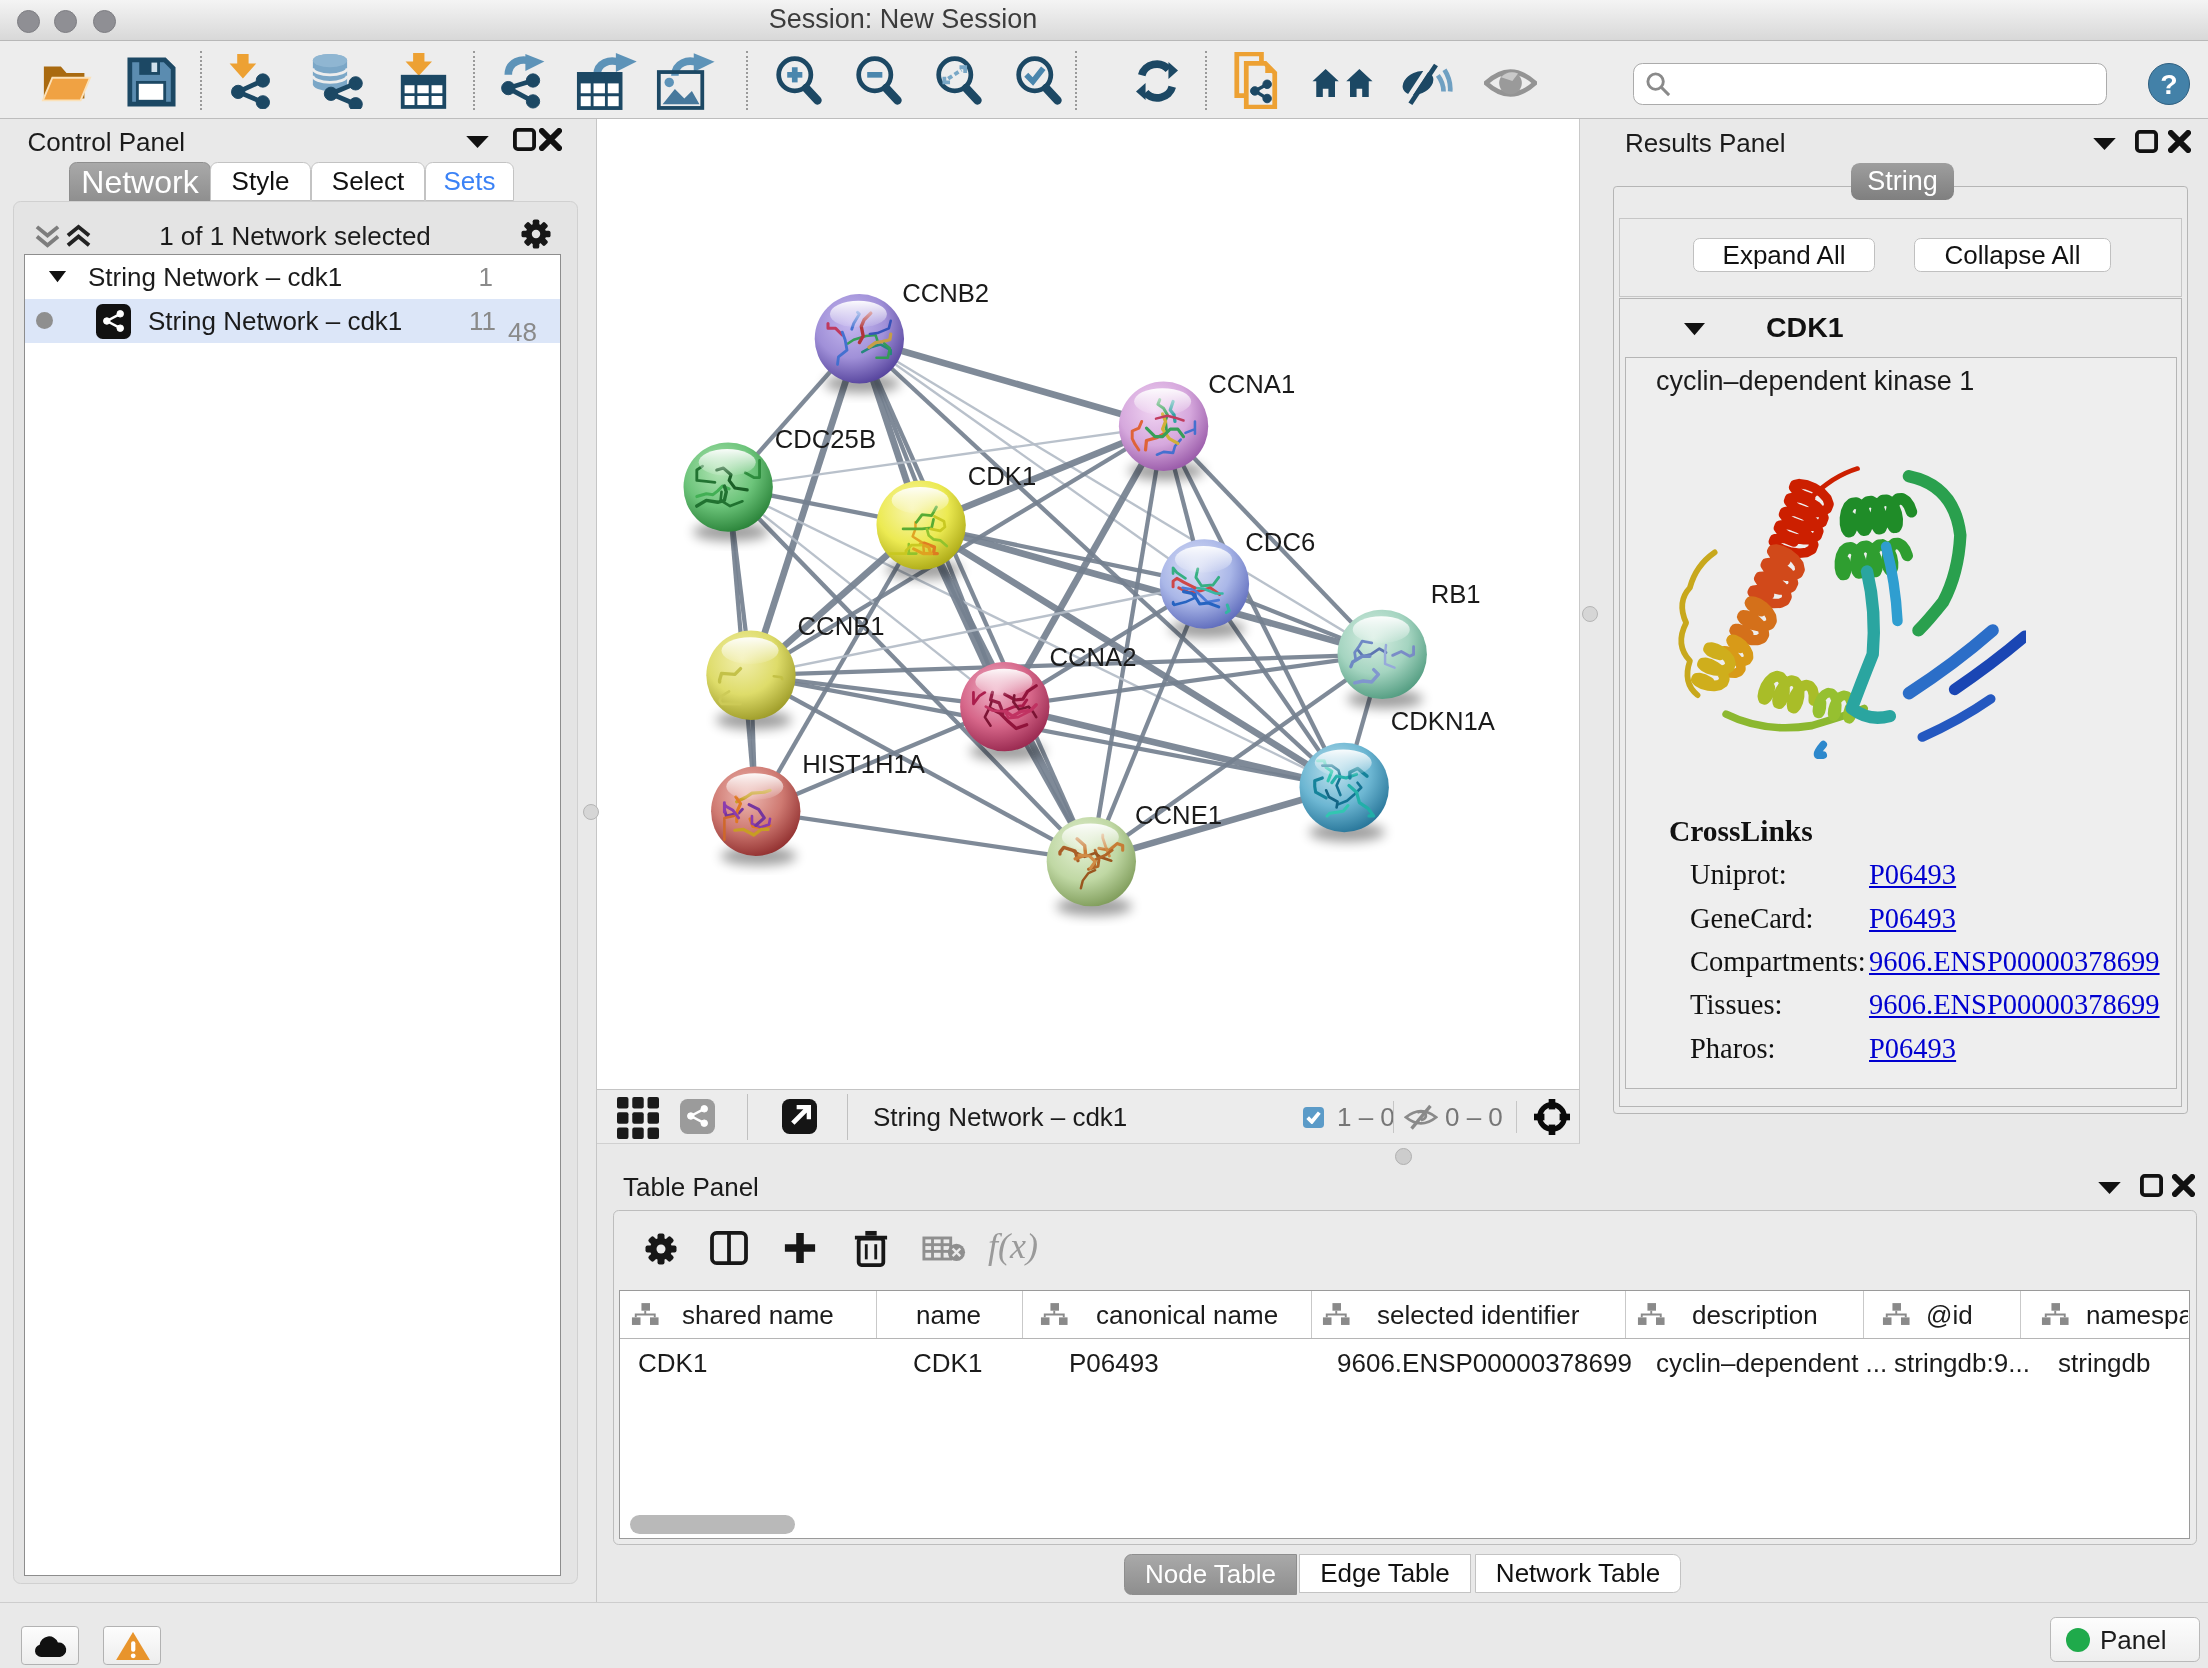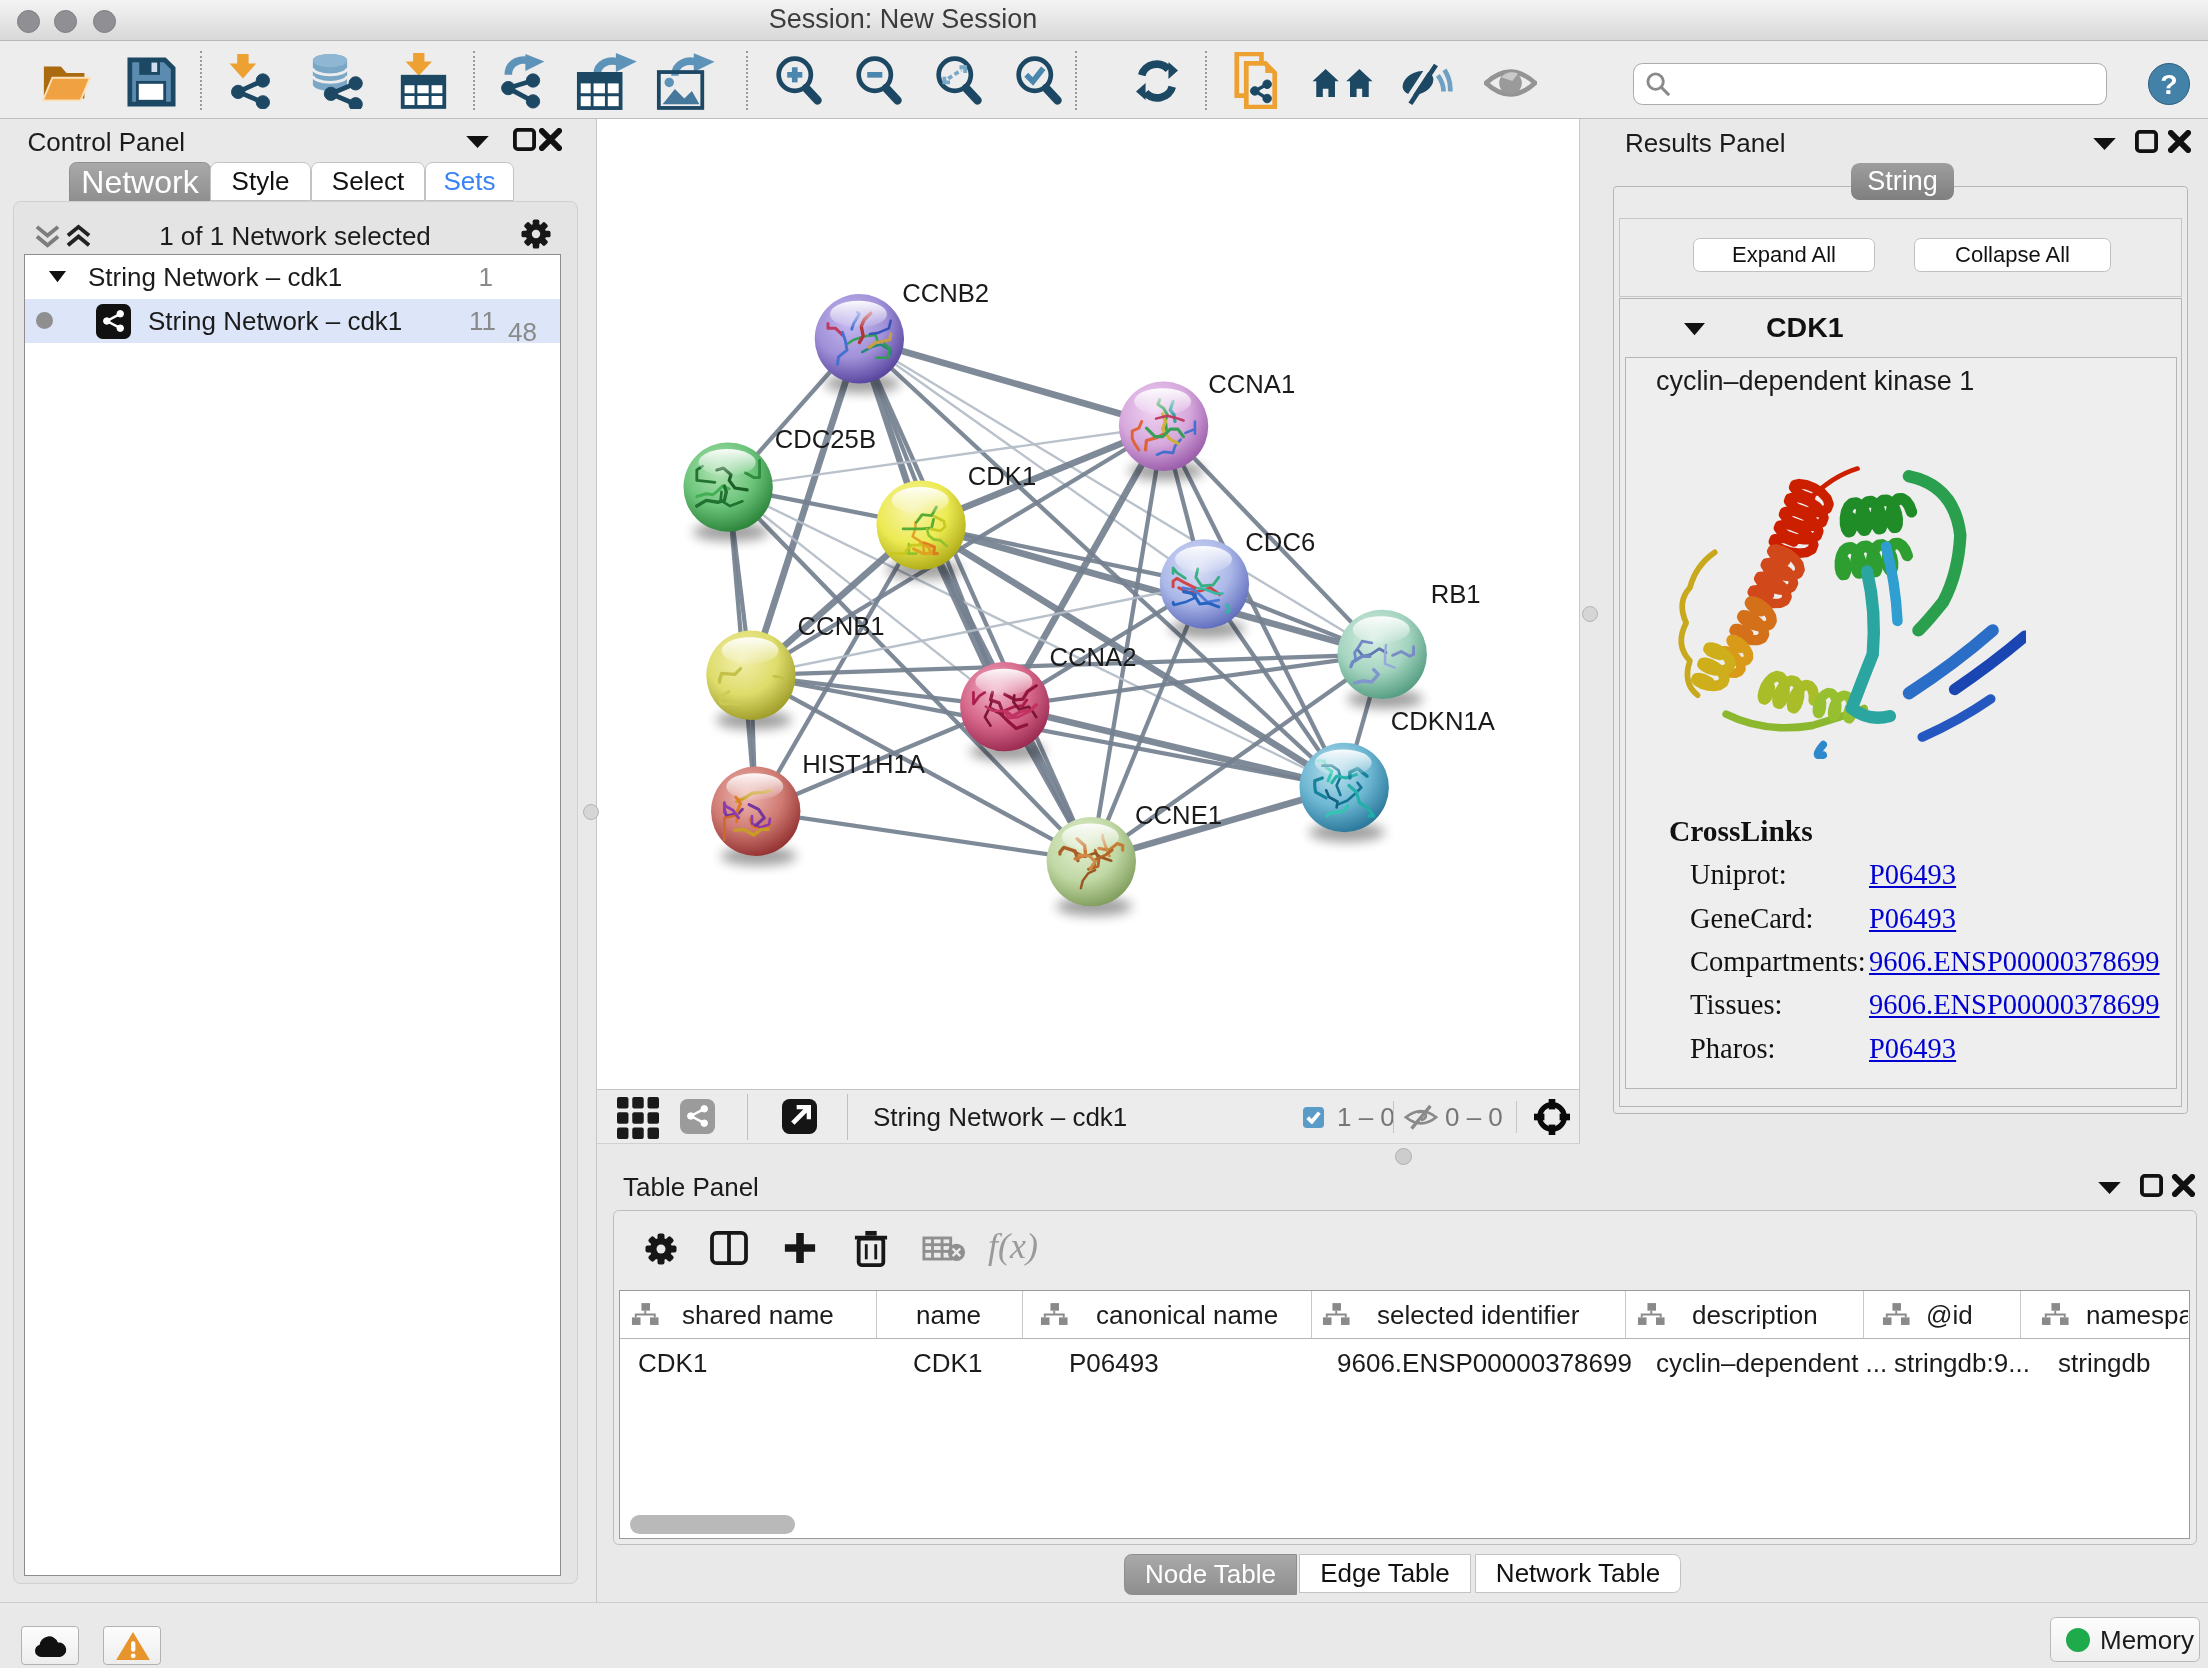--- a/index.html
+++ b/index.html
@@ -1,20 +1,20 @@
 <!DOCTYPE html>
 <html style="font-size:15px"><head>
 <meta charset="utf-8">
 <style>
 html,body{margin:0;padding:0;}
 body{width:2208px;height:1668px;position:relative;overflow:hidden;background:#e9e9e9;font-family:"Liberation Sans",sans-serif;}
 .ab{position:absolute;}
 .txt{font-size:26px;color:#1b1b1b;white-space:nowrap;}
 .gtxt{font-size:26px;color:#8a8a8a;white-space:nowrap;}
-.wbtn{position:absolute;background:#fff;border:1.9px solid #c0c0c0;border-radius:7.6px;font-size:22px;color:#111;text-align:center;}
+.wbtn{position:absolute;background:#fff;border:1.9px solid #c0c0c0;border-radius:7.6px;font-size:26px;color:#111;text-align:center;}
 .seltab{background:linear-gradient(#a9a9a9,#8e8e8e);color:#fff;}
 .sep{position:absolute;width:0;border-left:2.9px dotted #9a9a9a;}
 </style>
 </head>
 <body>
 
 <div class="ab" style="left:0;top:0;width:2208px;height:40px;background:linear-gradient(#f4f4f4,#d8d8d8);border-bottom:1px solid #b8b8b8;">
   <div class="ab" style="left:17px;top:9.5px;width:21px;height:21px;border-radius:50%;background:#8f8f94;border:1px solid #7e7e83;"></div>
   <div class="ab" style="left:54px;top:9.5px;width:21px;height:21px;border-radius:50%;background:#8f8f94;border:1px solid #7e7e83;"></div>
   <div class="ab" style="left:93px;top:9.5px;width:21px;height:21px;border-radius:50%;background:#8f8f94;border:1px solid #7e7e83;"></div>
@@ -834,16 +834,16 @@
   </div>
   <div class="ab" style="left:103px;top:23px;width:56px;height:37px;background:linear-gradient(#fdfdfd,#ededed);border:1.9px solid #b2b2b2;border-radius:3.8px;">
     <svg class="ab" style="left:10.5px;top:3.8px;" width="36" height="30" viewBox="0 0 38 32">
       <path d="M19 1 L37 31 L1 31 Z" fill="#e8942c"></path>
       <rect x="17" y="11" width="4.5" height="11" rx="2" fill="#fff"></rect>
       <circle cx="19.2" cy="26.5" r="2.6" fill="#fff"></circle>
     </svg>
   </div>
   <div class="ab" style="left:2050px;top:14.3px;width:148px;height:43px;background:linear-gradient(#fdfdfd,#eeeeee);border:1px solid #b9b9b9;border-radius:5.7px;">
     <div class="ab" style="left:15px;top:9.5px;width:24px;height:24px;border-radius:50%;background:#1faa4b;"></div>
-    <div class="txt ab" style="left:49px;top:6.7px;">Memory</div>
+    <div class="txt ab" style="left:49px;top:6.7px;">Panel</div>
   </div>
 </div>
 
 
 </body></html>

